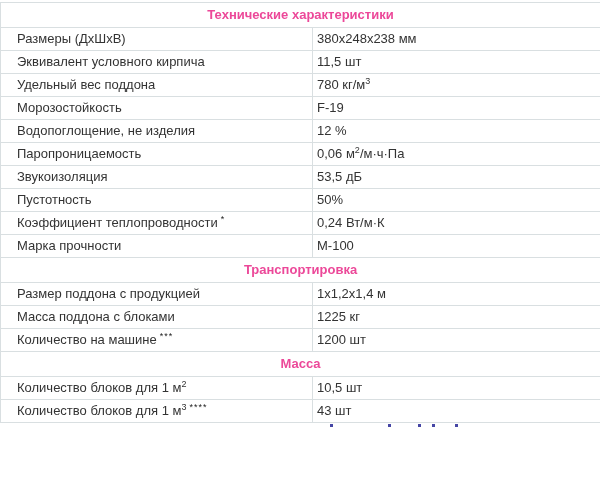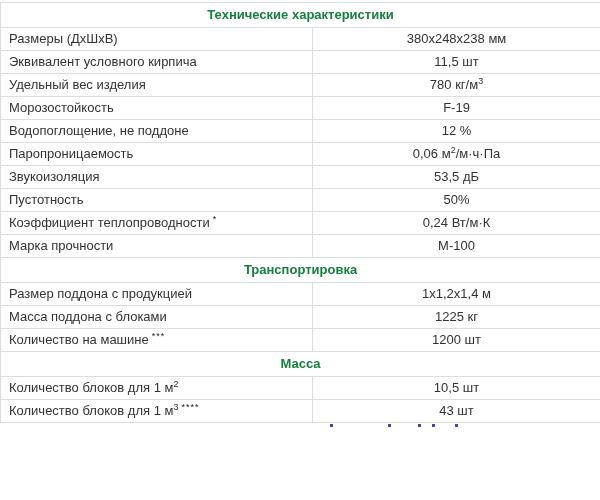--- a/index.html
+++ b/index.html
@@ -5,24 +5,24 @@
   html,body{margin:0;padding:0;background:#ffffff;}
   .page{width:600px;height:500px;position:relative;background:#ffffff;
         font-family:"Liberation Sans", sans-serif;overflow:hidden;}
   .tbl-wrap{padding-top:2px;}
   table.spec{width:600px;border-collapse:collapse;table-layout:fixed;
              font-size:13px;color:#333333;}
   col.c1{width:312px;}
   col.c2{width:288px;}
   table.spec td{border:1px solid #D9DFE1;background:#ffffff;
                 line-height:16px;vertical-align:middle;}
-  td.sec{background:#F1A660;text-align:center;font-weight:bold;color:#15803d;
+  td.sec{background:#F1A660;text-align:center;font-weight:bold;color:#ec4899;
          padding:4px 4px;font-size:13px;}
-  td.lbl{padding:3px 8px;text-align:left;}
-  td.val{padding:3px 4px;text-align:center;}
+  td.lbl{padding:3px 16px;text-align:left;}
+  td.val{padding:3px 4px;text-align:left;}
   sup.u{font-size:9px;line-height:0;vertical-align:super;}
   sup.note{font-size:9px;line-height:0;vertical-align:super;margin-left:3px;
            letter-spacing:1px;color:#222;}
   
   .clipped-row{position:relative;height:12px;background:#ffffff;}
   .frag{position:absolute;top:1px;width:3px;height:3px;background:#4646A5;
         display:block;}
   .frag.f1{left:330px;}
   .frag.f2{left:388px;}
   .frag.f3{left:418px;}
@@ -49,32 +49,32 @@
           <td class="lbl"><span>Размеры (ДхШхВ)</span><sup class="u"></sup><sup class="note"></sup></td>
           <td class="val"><span>380х248х238 мм</span><sup class="u"></sup><span></span></td>
         </tr>
 
         <tr>
           <td class="lbl"><span>Эквивалент условного кирпича</span><sup class="u"></sup><sup class="note"></sup></td>
           <td class="val"><span>11,5 шт</span><sup class="u"></sup><span></span></td>
         </tr>
 
         <tr>
-          <td class="lbl"><span>Удельный вес изделия</span><sup class="u"></sup><sup class="note"></sup></td>
+          <td class="lbl"><span>Удельный вес поддона</span><sup class="u"></sup><sup class="note"></sup></td>
           <td class="val"><span>780 кг/м</span><sup class="u">3</sup><span></span></td>
         </tr>
 
 
         <tr>
           <td class="lbl"><span>Морозостойкость</span><sup class="u"></sup><sup class="note"></sup></td>
           <td class="val"><span>F-19</span><sup class="u"></sup><span></span></td>
         </tr>
 
         <tr>
-          <td class="lbl"><span>Водопоглощение, не поддоне</span><sup class="u"></sup><sup class="note"></sup></td>
+          <td class="lbl"><span>Водопоглощение, не изделия</span><sup class="u"></sup><sup class="note"></sup></td>
           <td class="val"><span>12 %</span><sup class="u"></sup><span></span></td>
         </tr>
 
         <tr>
           <td class="lbl"><span>Паропроницаемость</span><sup class="u"></sup><sup class="note"></sup></td>
           <td class="val"><span>0,06 м</span><sup class="u">2</sup><span>/м·ч·Па</span></td>
         </tr>
 
         <tr>
           <td class="lbl"><span>Звукоизоляция</span><sup class="u"></sup><sup class="note"></sup></td>

